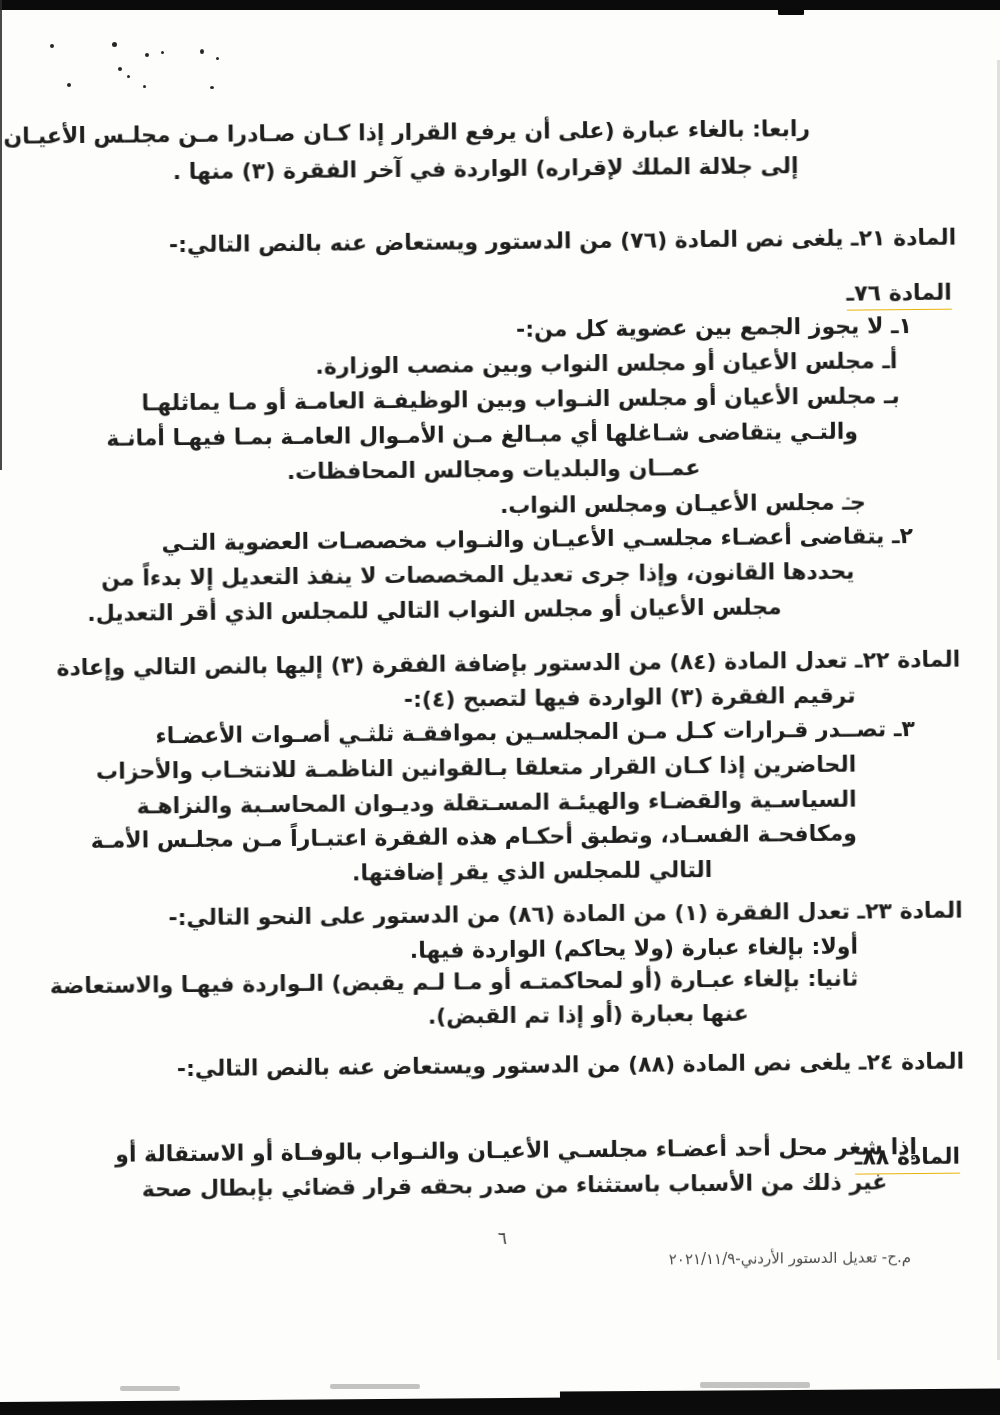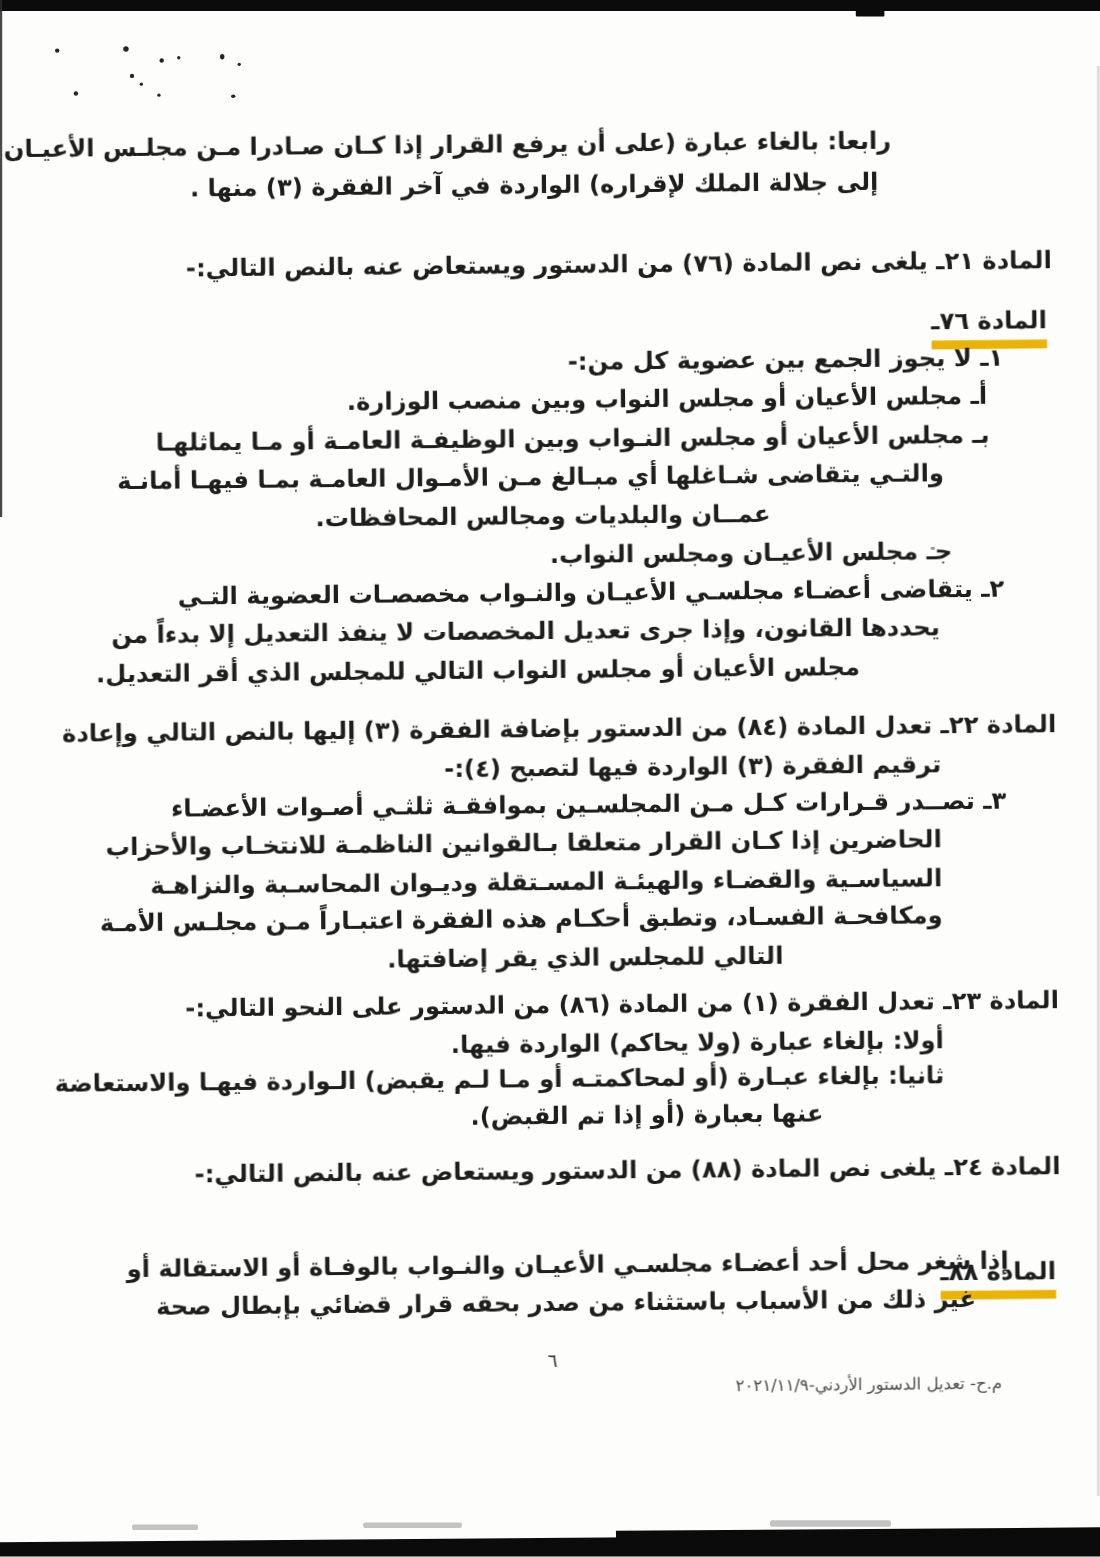--- a/index.html
+++ b/index.html
@@ -32,21 +32,21 @@
     direction:rtl;
     unicode-bidi:plaintext;
     font-size:22px;
     font-weight:bold;
     letter-spacing:0;
     line-height:1.3;
     text-rendering:optimizeLegibility;
     color:#1e1e1e;
     filter:blur(.2px);
   }
-  .heading{border-bottom:8px solid #eab308;padding-bottom:1px;}
+  .heading{border-bottom:1px solid #eab308;padding-bottom:1px;}
   .footer-num{
     position:absolute;font-size:17px;font-weight:normal;color:#3c3c3c;filter:blur(.3px);
   }
   .footer-ref{
     position:absolute;font-size:15px;font-weight:normal;color:#4b4b4b;
     direction:rtl;white-space:nowrap;filter:blur(.35px);
   }
 </style>
 </head>
 <body>

